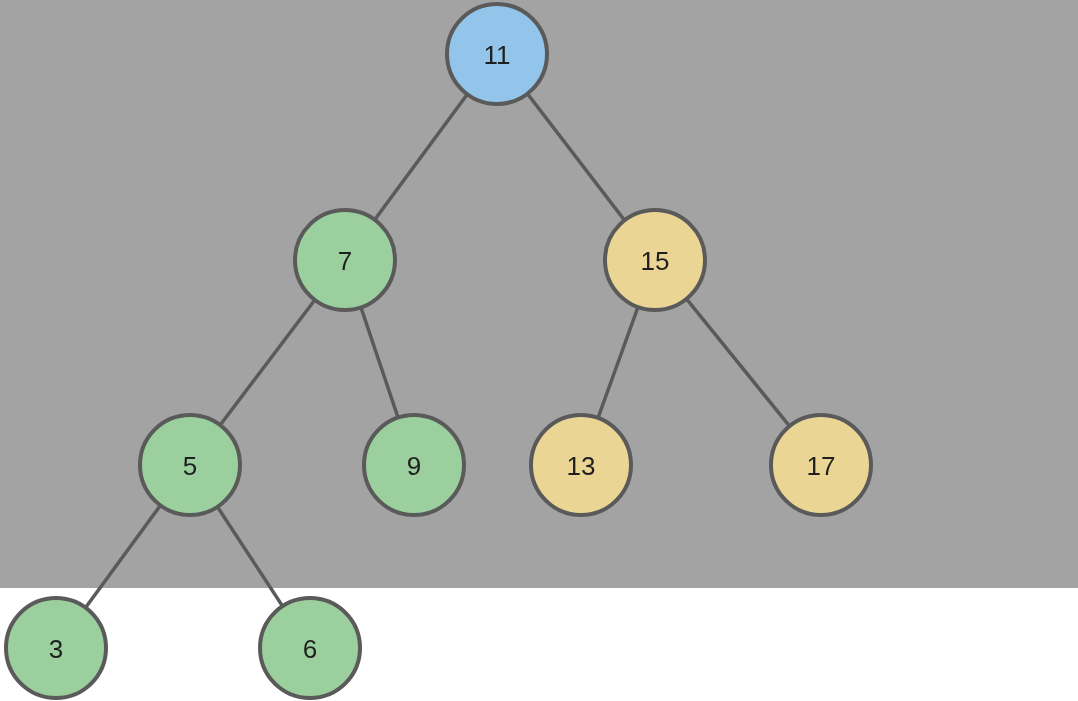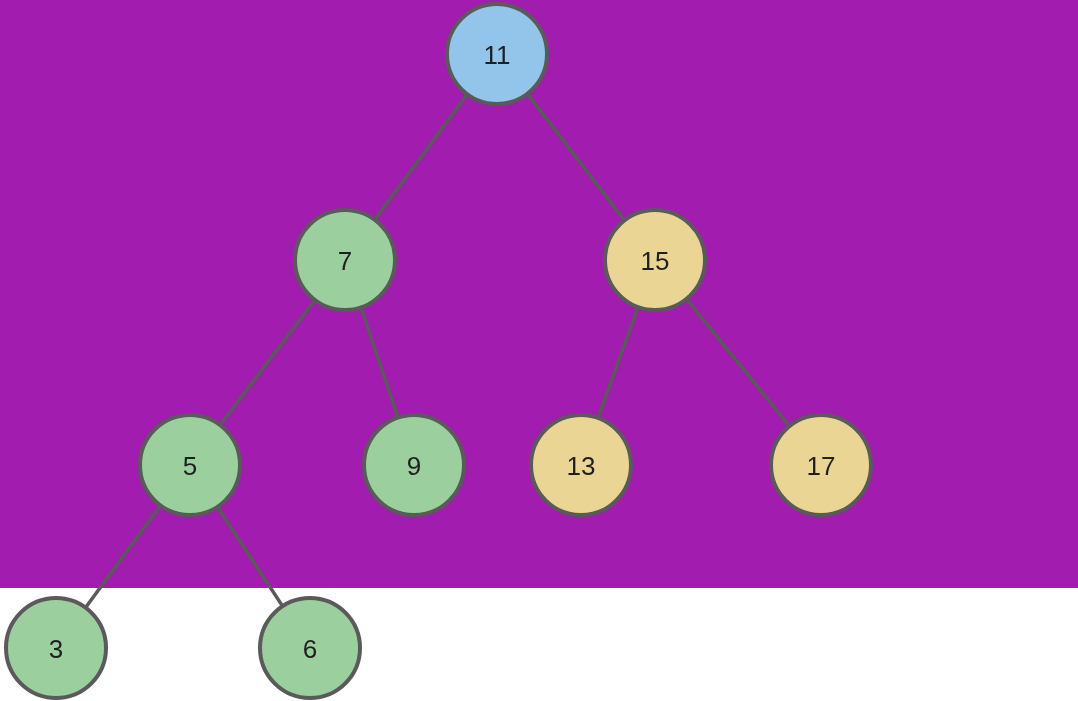--- a/index.html
+++ b/index.html
@@ -8,21 +8,21 @@
     background: #ffffff;
     width: 1078px;
     height: 701px;
     overflow: hidden;
     font-family: "Liberation Sans", sans-serif;
   }
   #canvas-wrap {
     position: relative;
     width: 1078px;
     height: 588px;
-    background: #a21caf;
+    background: #a3a3a3;
   }
   svg {
     display: block;
   }
   .tree-node-label {
     font-family: "Liberation Sans", sans-serif;
     font-size: 26px;
     fill: #1f1f1f;
     text-anchor: middle;
     dominant-baseline: central;

